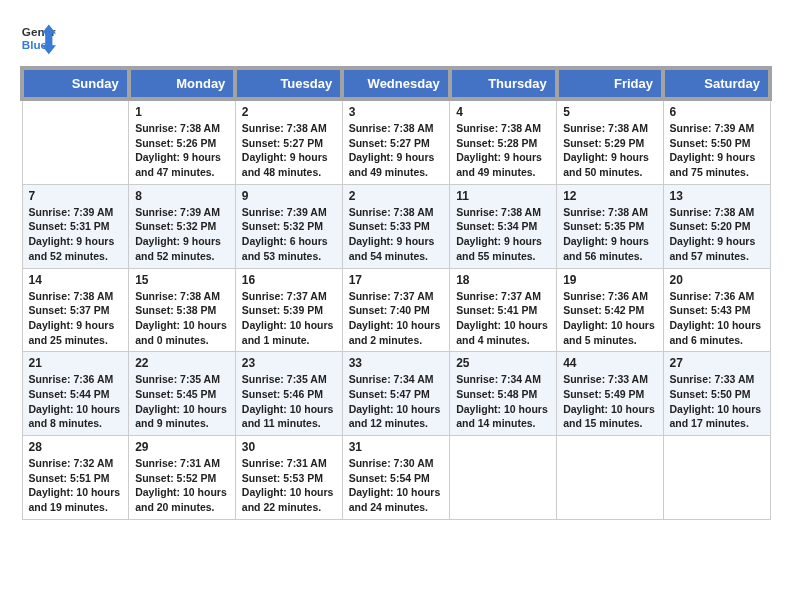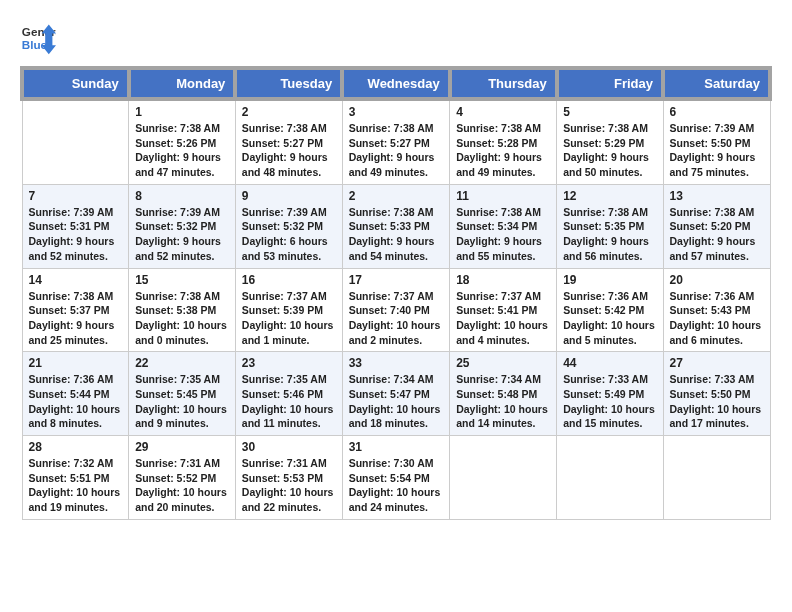--- a/index.html
+++ b/index.html
@@ -301,21 +301,21 @@
           <span>Sunrise: 7:35 AM</span><br>
           <span>Sunset: 5:46 PM</span><br>
           <span>Daylight: 10 hours and 11 minutes.</span>
         </div>
       </td>
         <td>
         <span class="day-number">33</span>
         <div class="cell-content">
           <span>Sunrise: 7:34 AM</span><br>
           <span>Sunset: 5:47 PM</span><br>
-          <span>Daylight: 10 hours and 18 minutes.</span>
+          <span>Daylight: 10 hours and 12 minutes.</span>
         </div>
       </td>
         <td>
         <span class="day-number">25</span>
         <div class="cell-content">
           <span>Sunrise: 7:34 AM</span><br>
           <span>Sunset: 5:48 PM</span><br>
           <span>Daylight: 10 hours and 14 minutes.</span>
         </div>
       </td>

